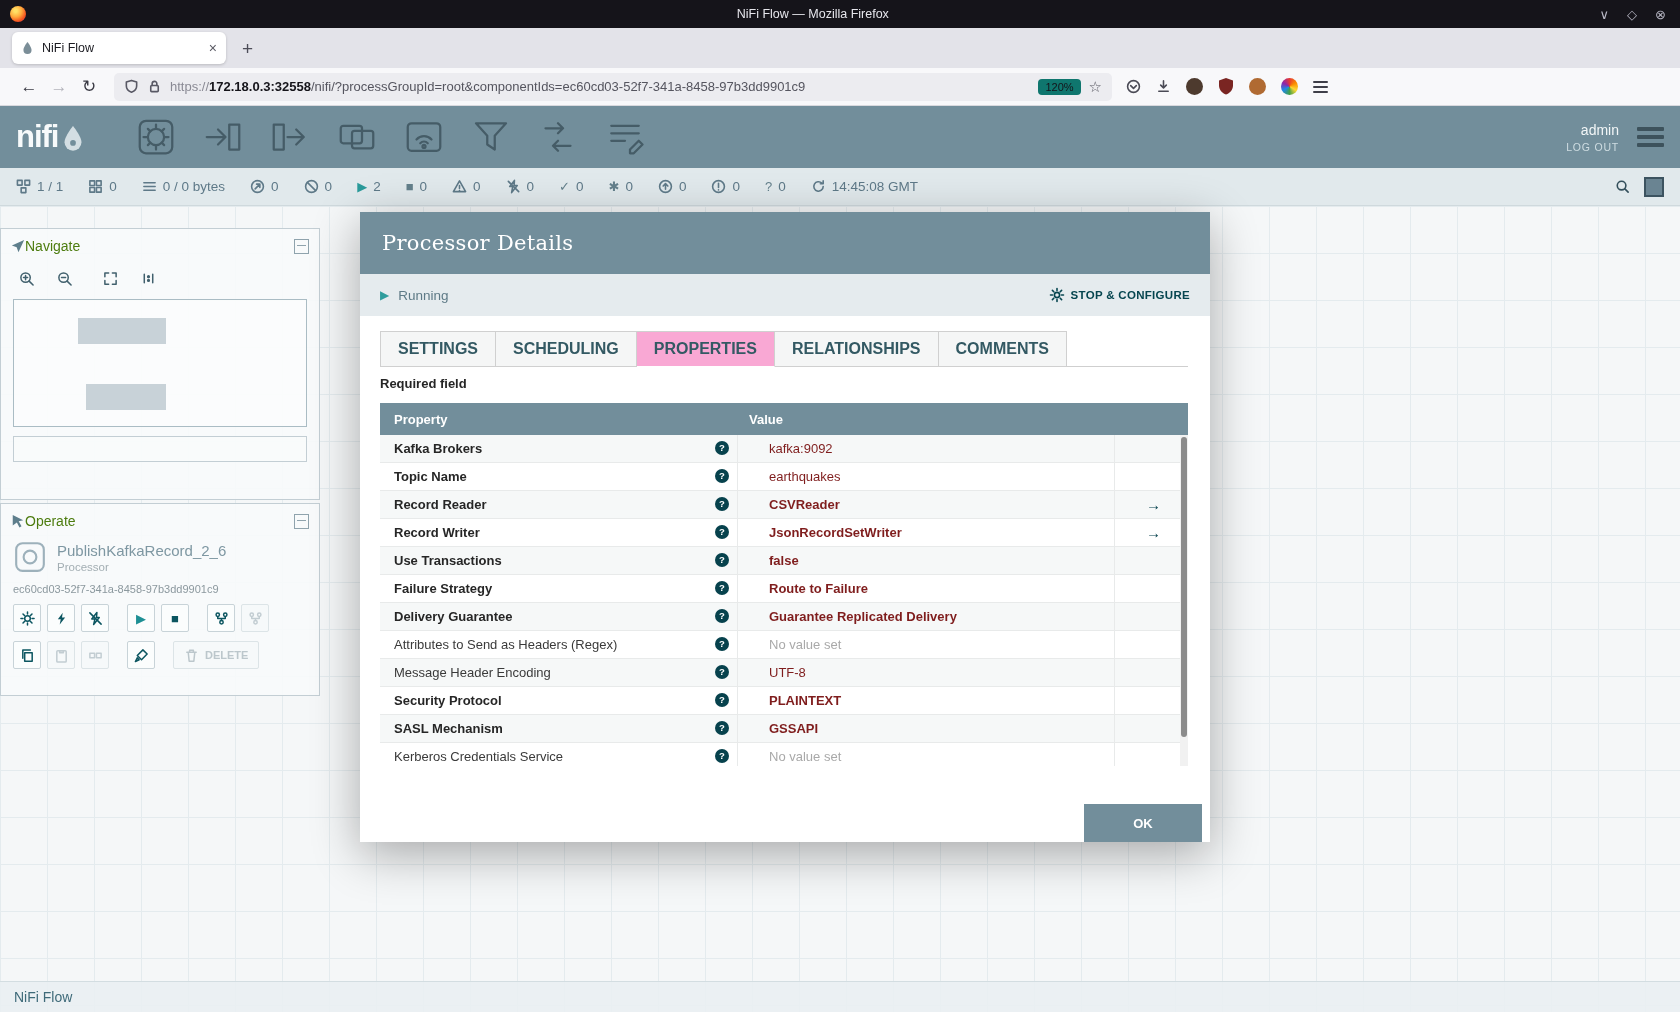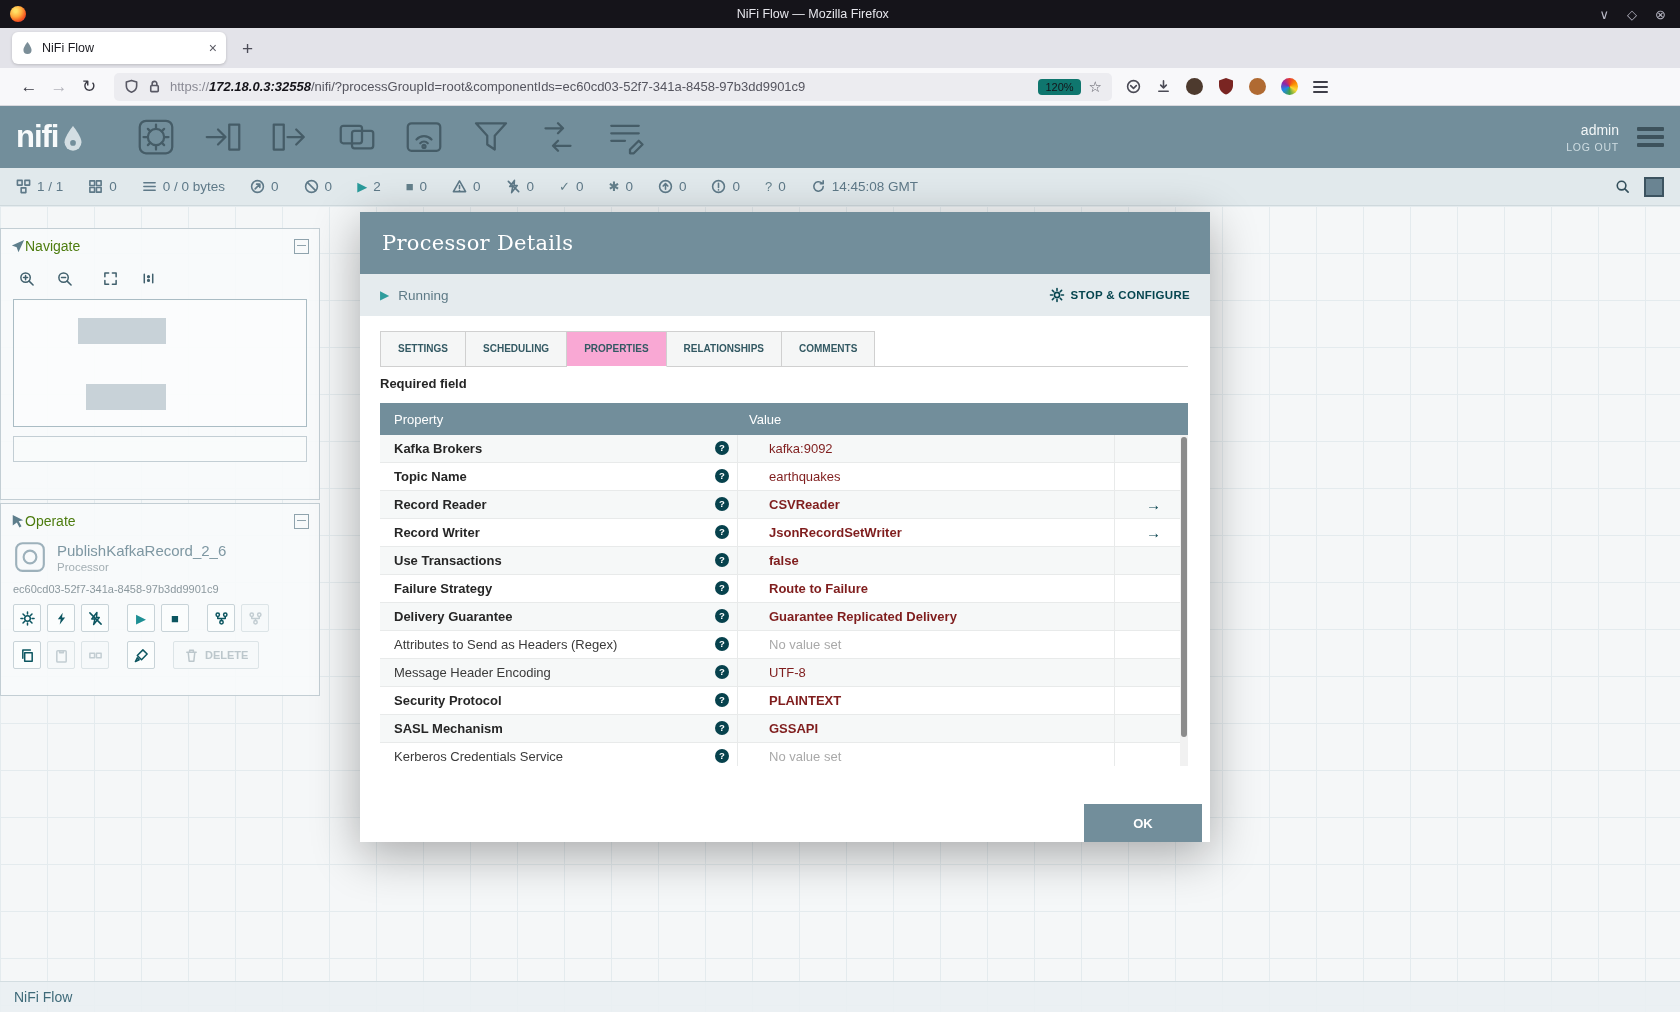--- a/index.html
+++ b/index.html
@@ -22,21 +22,21 @@
   .tab-close{color:#5a5a64;font-size:14px;}
   #newtab{margin-left:16px;color:#4d4d58;font-size:19px;line-height:19px;}
   #navbar{position:absolute;top:68px;left:0;right:0;height:38px;background:#f8f8fa;border-bottom:1px solid #d9d9de;
     display:flex;align-items:center;padding:0 14px;box-sizing:border-box;}
   .nav-arrow{font-size:17px;color:#3a3a44;width:30px;text-align:center;}
   .nav-arrow.disabled{color:#b3b3bb;}
   #urlbar{margin-left:10px;width:998px;height:28px;background:#ececf0;border-radius:5px;display:flex;align-items:center;
     padding:0 10px;box-sizing:border-box;gap:8px;}
   #url-text{font-size:13px;white-space:nowrap;overflow:hidden;flex:1;}
   #url-text .scheme{color:#8a8a94;}
-  #url-text .host{color:#15141a;font-weight:bold;font-style:italic;}
+  #url-text .host{color:#15141a;font-weight:bold;}
   #url-text .path{color:#55555f;}
   #zoom-pill{background:#0f766e;border-radius:4px;padding:2px 7px;font-size:11px;color:#15141a;}
   .star{color:#5a5a64;font-size:15px;}
   #nav-right{display:flex;align-items:center;gap:15px;margin-left:14px;color:#4a4a55;}
   .ext-dot{width:17px;height:17px;border-radius:50%;}
   #hamburger-ff{display:flex;flex-direction:column;gap:3px;}
   #hamburger-ff i{display:block;width:15px;height:2px;background:#3f3f49;border-radius:1px;}
 
   
   #nifi-header{position:absolute;top:106px;left:0;right:0;height:62px;background:#728e9b;display:flex;align-items:center;}
@@ -96,26 +96,26 @@
     box-shadow:0 12px 45px rgba(0,0,0,.32);}
   #m-head{height:62px;background:#728e9b;display:flex;align-items:center;padding:0 22px;}
   #m-title{font-family:"DejaVu Serif",serif;font-size:21px;color:#fff;letter-spacing:.3px;}
   #m-status{height:42px;background:#e5ebee;display:flex;align-items:center;padding:0 20px;}
   #run-tri{color:#2f9d9d;font-size:12px;}
   #run-label{margin-left:9px;font-size:13.5px;color:#5e7a86;}
   #stopcfg{margin-left:auto;display:flex;align-items:center;gap:6px;color:#05454f;font-size:11.5px;font-weight:bold;letter-spacing:.3px;}
   #m-body{position:relative;height:526px;padding:15px 20px 0;box-sizing:content-box;}
   #tabs{display:flex;border-bottom:1px solid #cfcfcf;width:808px;}
   .tab{height:34px;line-height:34px;padding:0 17px;background:#f5f6f6;border:1px solid #d0d0d0;border-left:none;
-    font-size:10px;font-weight:600;color:#335963;margin-bottom:-1px;border-bottom:1px solid #d0d0d0;}
+    font-size:16px;font-weight:600;color:#335963;margin-bottom:-1px;border-bottom:1px solid #d0d0d0;}
   .tab:first-child{border-left:1px solid #d0d0d0;}
   .tab.active{background:#f9a8d4;border-bottom-color:#fff;}
   #req-note{margin-top:9px;font-size:13px;font-weight:bold;color:#262626;}
   #tbl{margin-top:12px;position:relative;width:808px;height:363px;overflow:hidden;}
-  #tbl-head{display:flex;height:32px;background:#728e9b;color:#fff;font-size:13px;font-weight:400;align-items:center;}
+  #tbl-head{display:flex;height:32px;background:#728e9b;color:#fff;font-size:13px;font-weight:700;align-items:center;}
   #tbl-head .h1{width:343px;padding-left:14px;}
   #tbl-head .h2{padding-left:12px;}
   .row{display:flex;height:27px;align-items:stretch;border-bottom:1px solid #e8eaea;background:#fff;width:800px;font-size:13px;gap:19px;}
   .row:nth-child(even){background:#f6f8f8;}
   .c1{width:343px;padding-left:14px;border-right:1px solid #e8eaea;display:flex;align-items:center;position:relative;}
   .c2{width:345px;padding-left:12px;border-right:1px solid #e8eaea;display:flex;align-items:center;color:#7f1d1d;}
   .c3{flex:1;display:flex;align-items:center;padding-left:12px;}
   .req .pname{font-weight:bold;color:#262626;}
   .pname{color:#3a3a3a;padding-right:26px;white-space:nowrap;overflow:hidden;}
   .help{position:absolute;right:8px;top:6px;width:14px;height:14px;border-radius:50%;background:#07424d;color:#fff;

